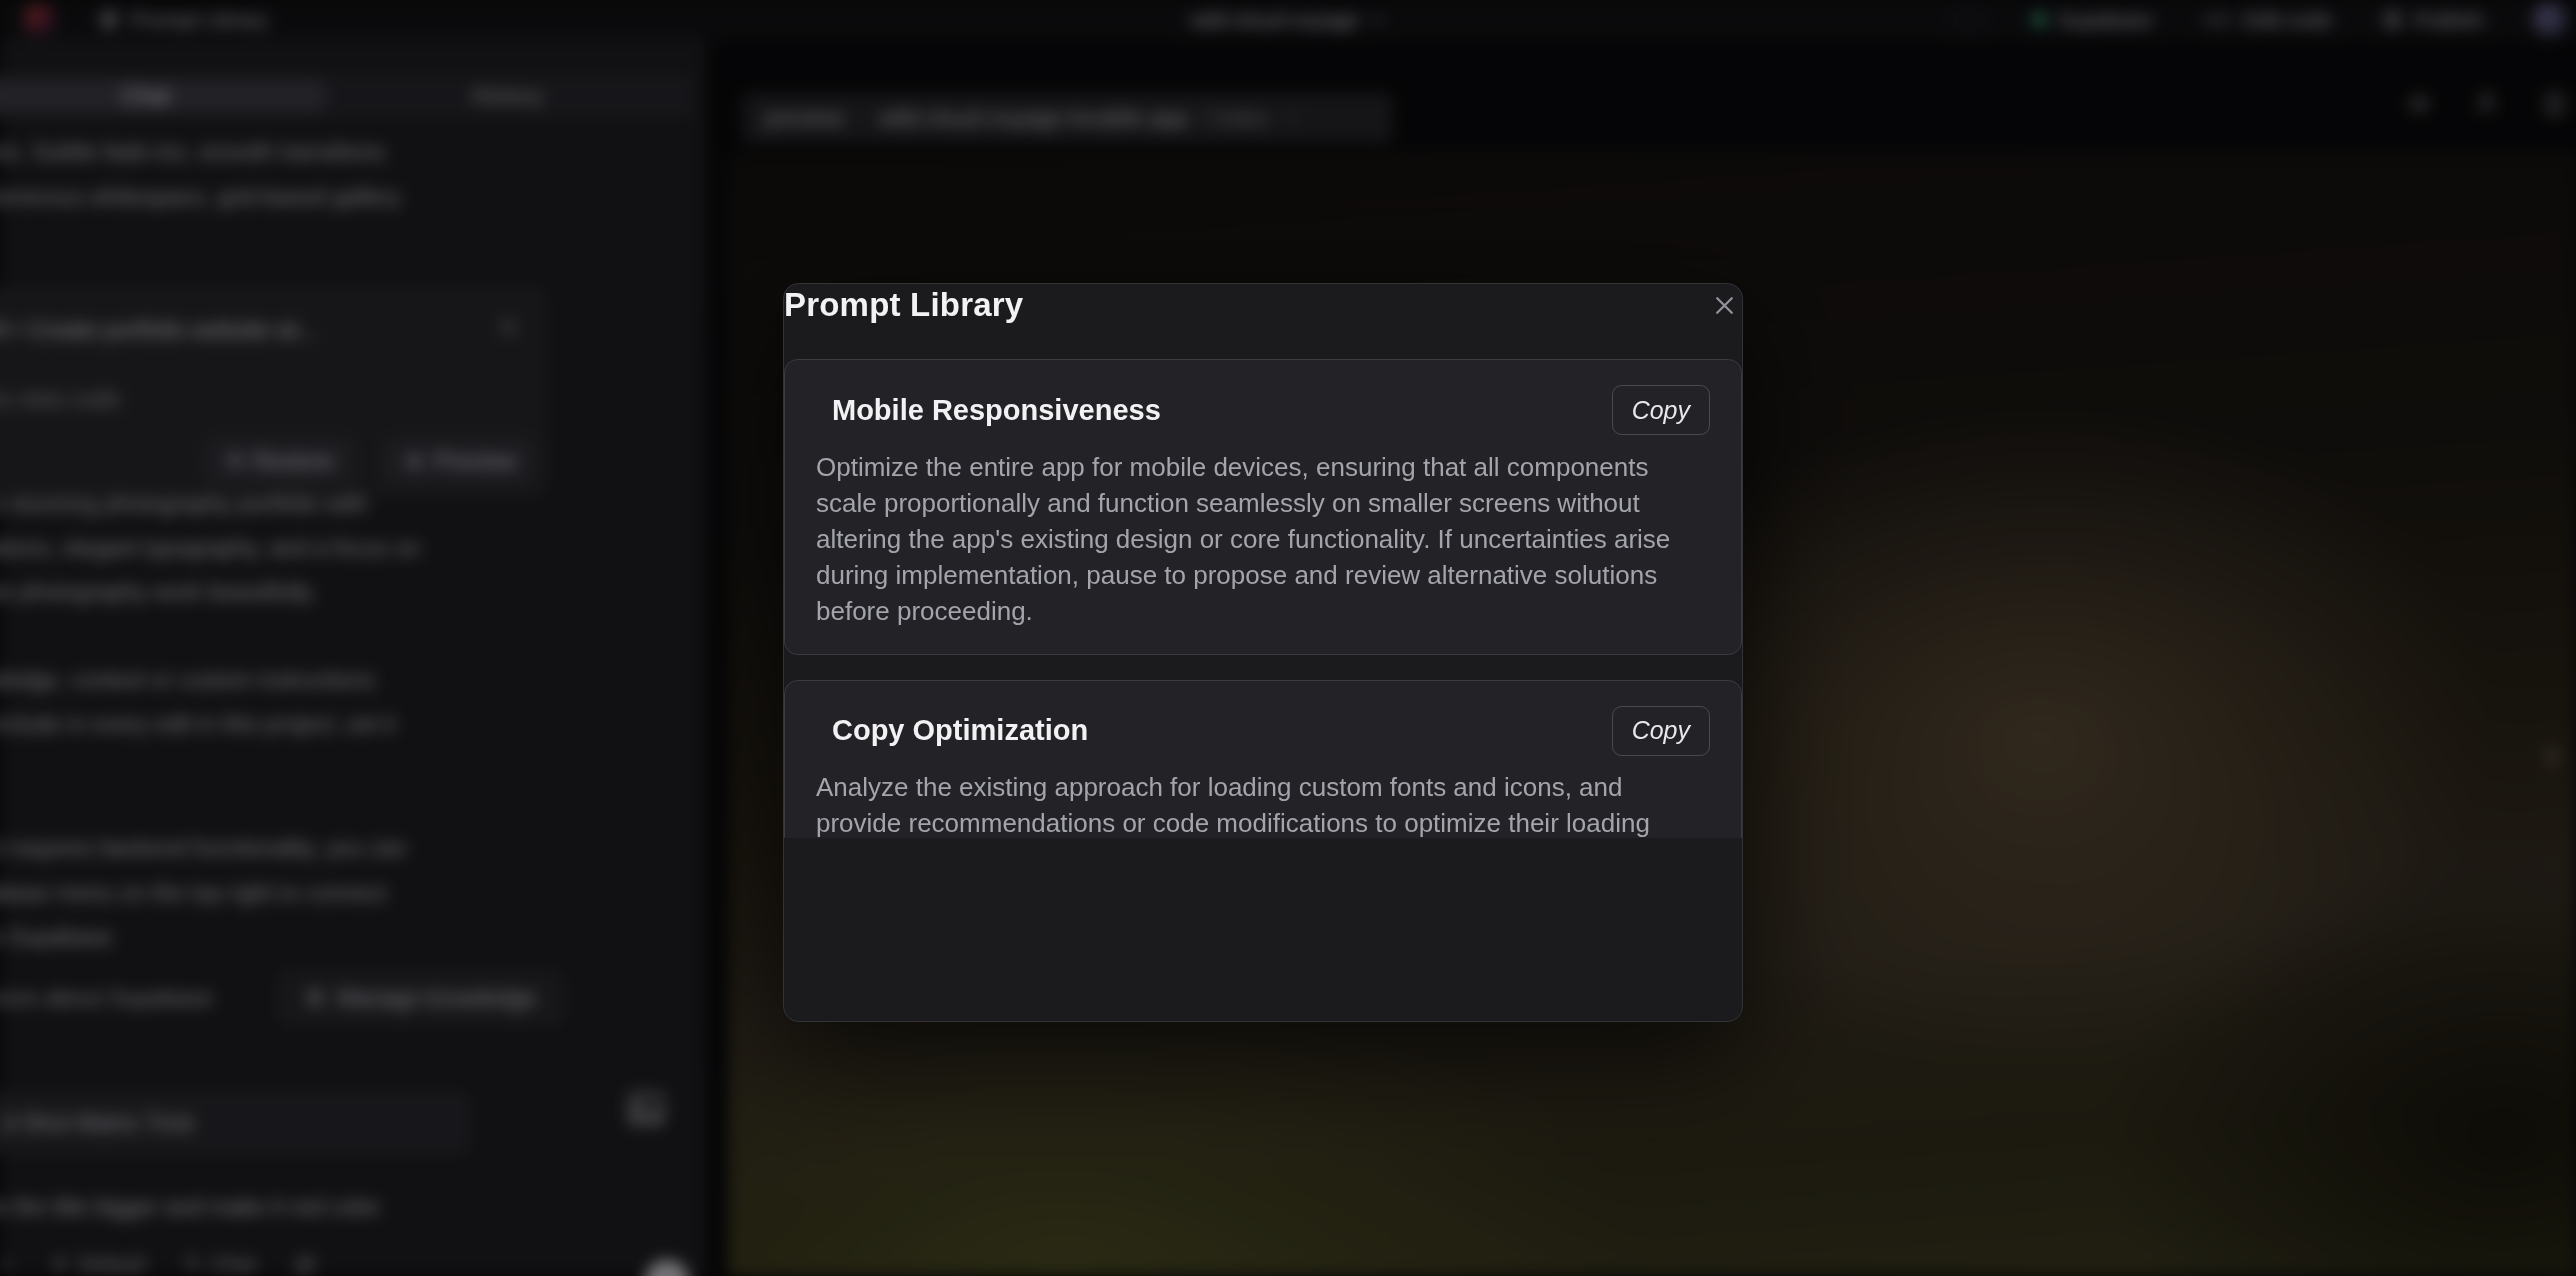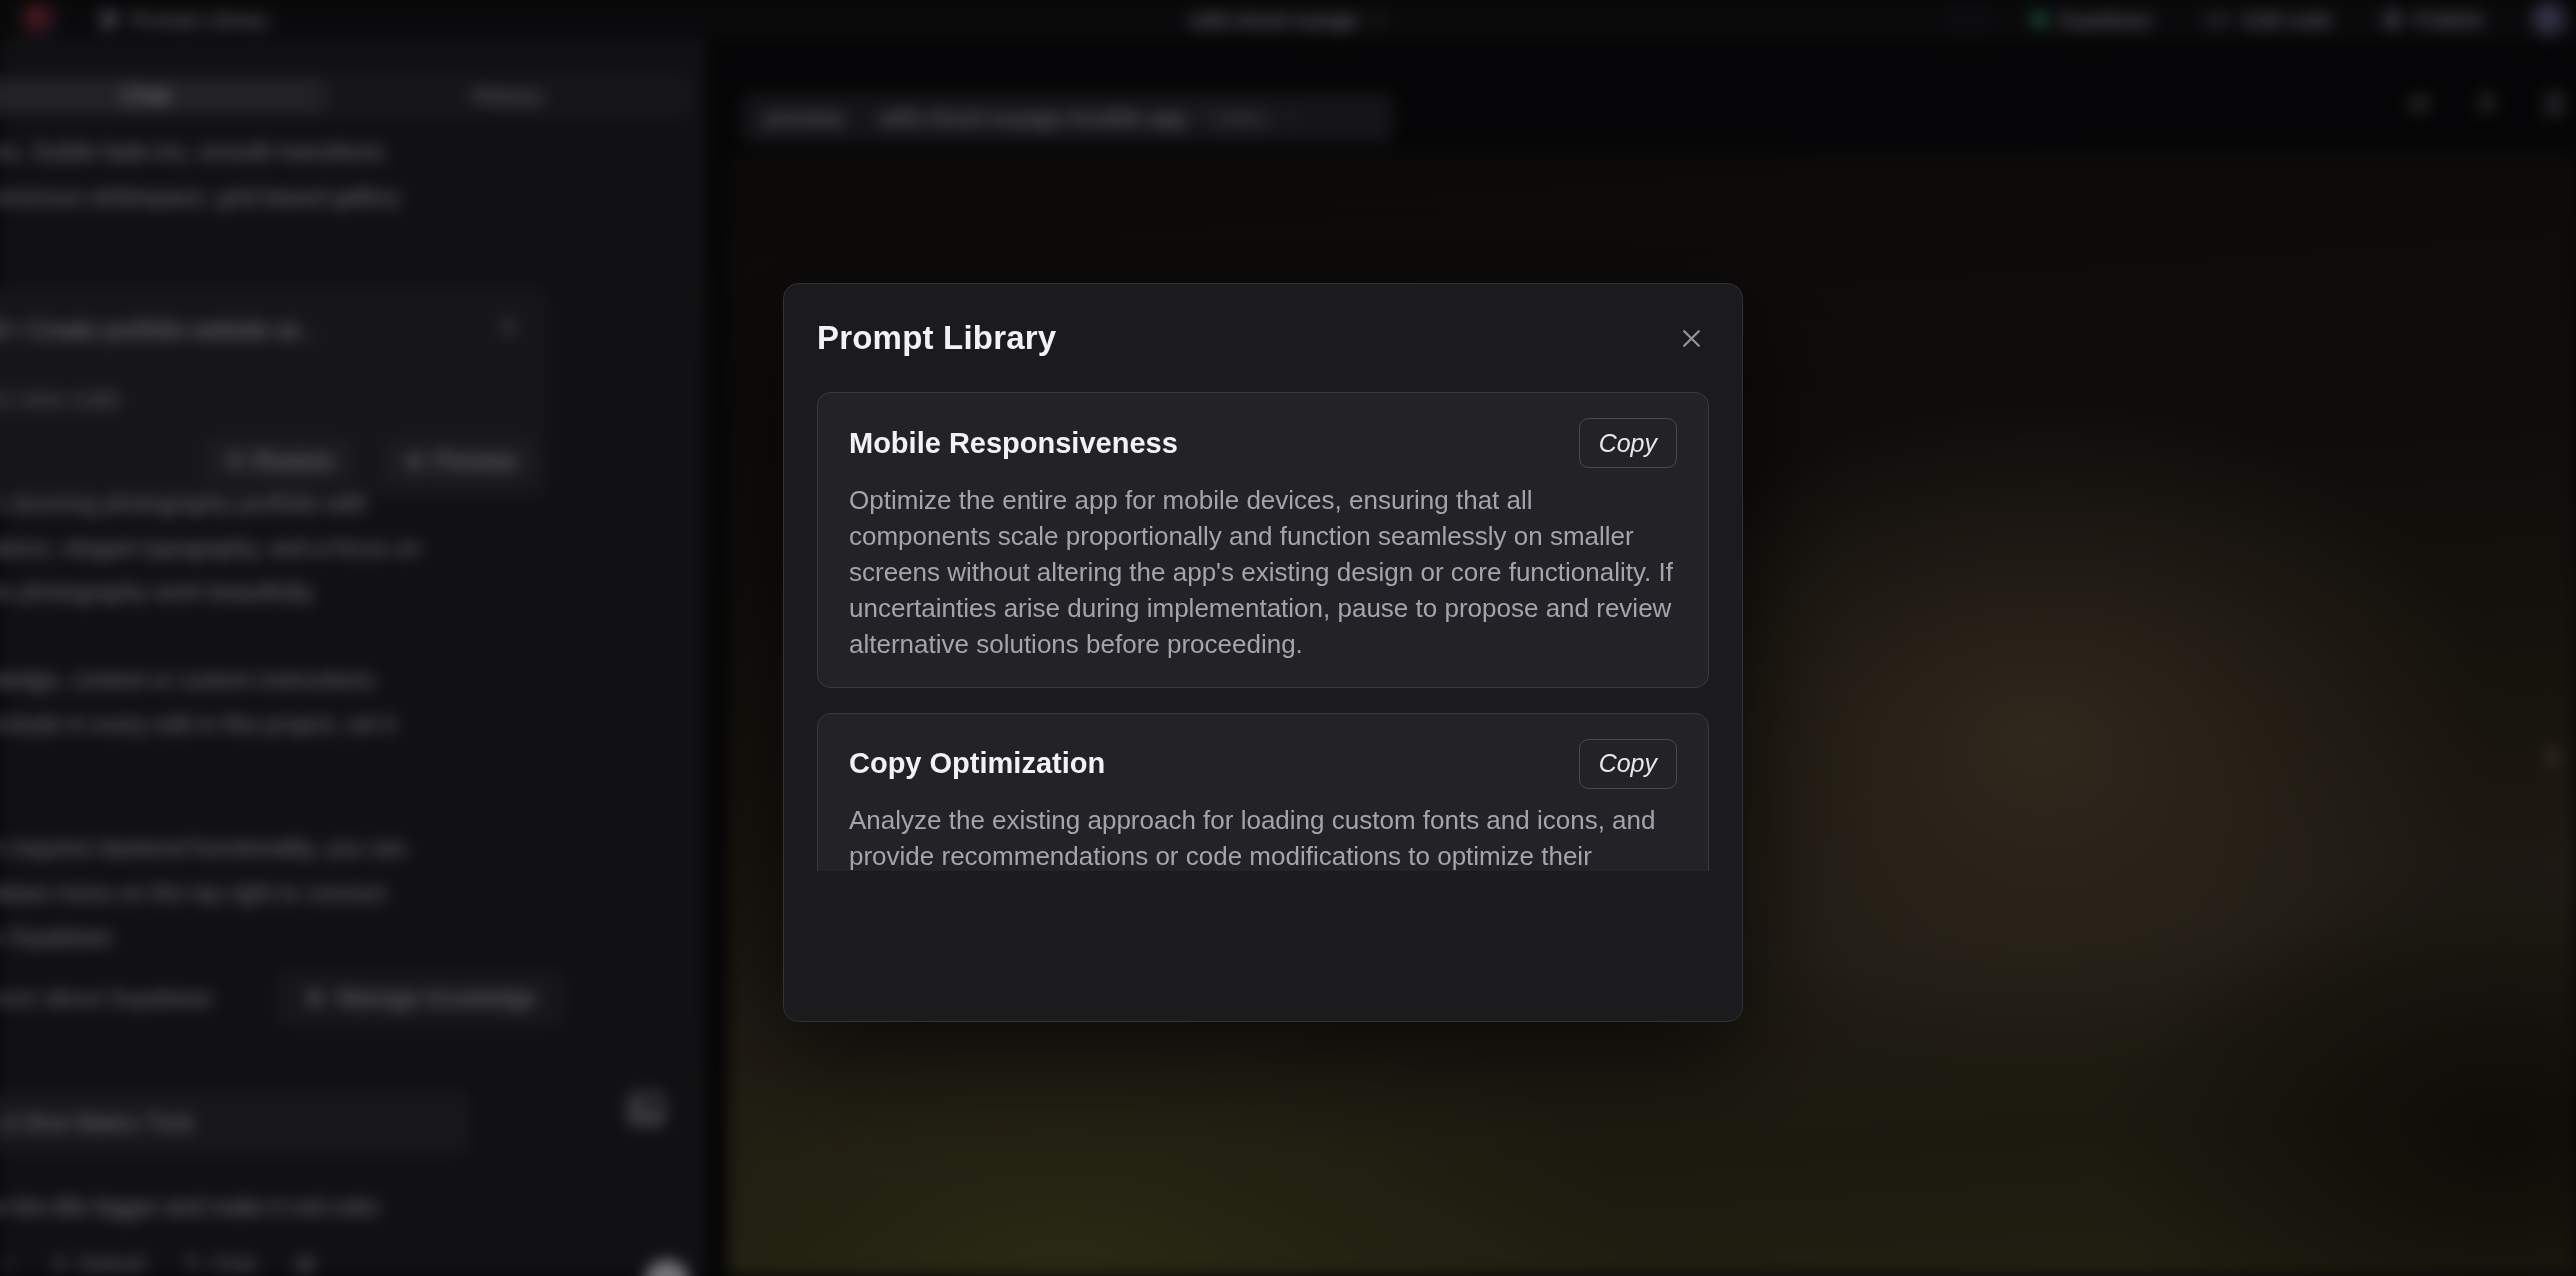--- a/index.html
+++ b/index.html
@@ -67,32 +67,32 @@
     background:
       radial-gradient(732px 539px at 71% 52%, rgba(128,106,78,0.55), rgba(0,0,0,0) 62%),
       radial-gradient(866px 404px at 18% 98%, rgba(98,102,44,0.48), rgba(0,0,0,0) 66%),
       radial-gradient(674px 481px at 96% 88%, rgba(0,0,0,0.55), rgba(0,0,0,0) 60%),
       linear-gradient(176deg,#161311 0%,#1d1915 32%,#2c2519 55%,#3a3226 70%,#35311d 86%,#3f3c22 100%);}
   .panel-expand{position:absolute;right:17.3px;top:578px;color:#cfc7b8;font-size:42px;opacity:.8;}
 
   
   .modal{position:absolute;left:783px;top:283px;width:960px;height:739px;z-index:3;
     background:#1b1b1e;border:1px solid #323237;border-radius:15.4px;box-sizing:border-box;
-    padding:33px;box-shadow:0 35px 106px rgba(0,0,0,0.65);color:#f2f2f4;}
+    box-shadow:0 35px 106px rgba(0,0,0,0.65);color:#f2f2f4;}
   .modal-head{display:flex;align-items:center;justify-content:space-between;height:42px;}
   .modal-title{font-size:33px;font-weight:600;letter-spacing:0.2px;}
   .close-btn{width:35px;height:35px;background:none;border:none;color:#92929a;cursor:pointer;padding:0;display:flex;align-items:center;justify-content:center;}
   .search{margin-top:27px;width:100%;height:67px;box-sizing:border-box;border-radius:11.6px;
     border:1.9px solid #4a4a52;background:#222226;color:#e8e8ec;font-size:27px;padding:0 25px;outline:none;
     font-family:"Liberation Sans","DejaVu Sans",sans-serif;}
   .search::placeholder{color:#9b9ba3;}
   .prompt-list{margin-top:33px;height:479px;overflow:hidden;}
   .p-card{background:#232327;border:1.9px solid #3b3b42;border-radius:13.5px;padding:25px 31px;box-sizing:border-box;margin-bottom:25px;}
   .p-head{display:flex;align-items:center;justify-content:space-between;}
-  .p-title{font-size:29px;font-weight:600;color:#f2f2f4;}
+  .p-title{font-size:29px;font-weight:600;color:#f2f2f4;margin-left:16px;}
   .copy-btn{height:50px;padding:0 19px;border:1.9px solid #4a4a52;border-radius:9.6px;background:#232327;
     color:#e8e8ea;font-size:25px;cursor:pointer;font-family:inherit;font-style:italic;}
   .p-desc{margin-top:13.5px;font-size:26px;line-height:36px;color:#a4a4ad;}
   svg{display:block;}
 </style>
 </head>
 <body>
 
 <div class="screen">
 

